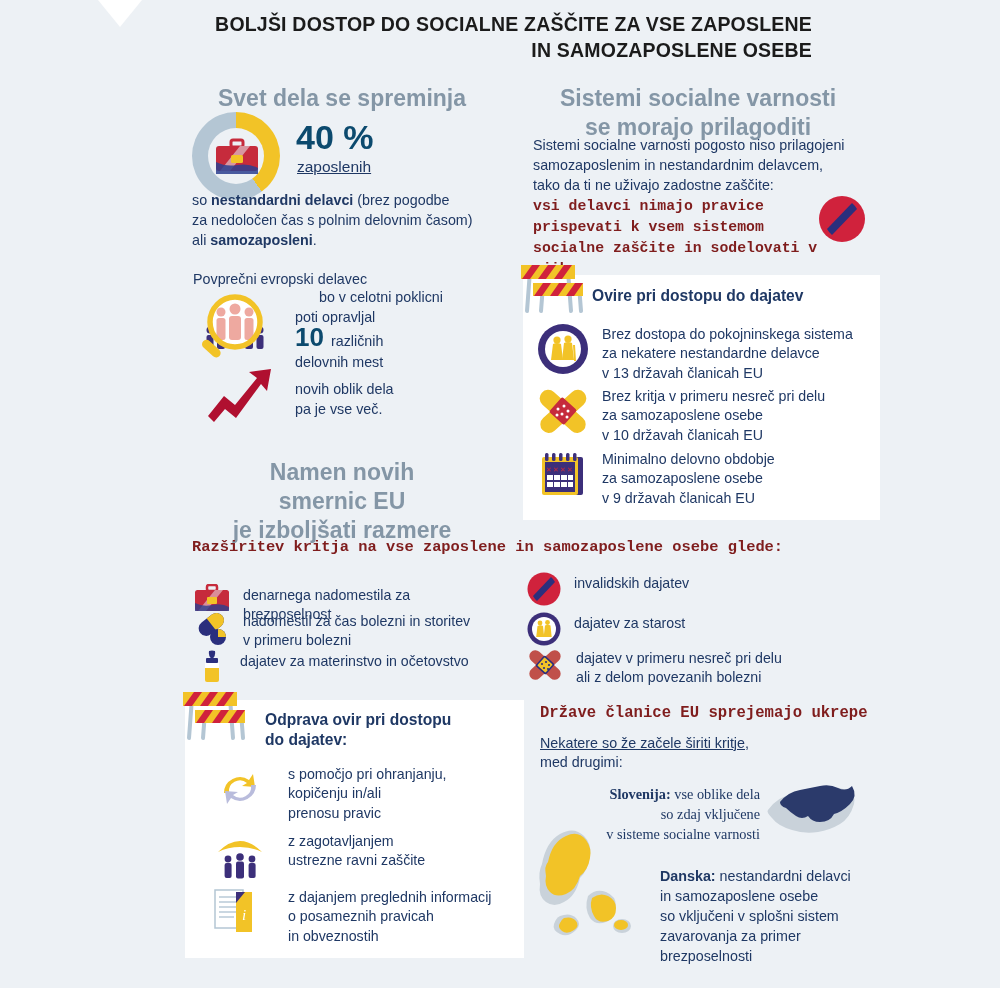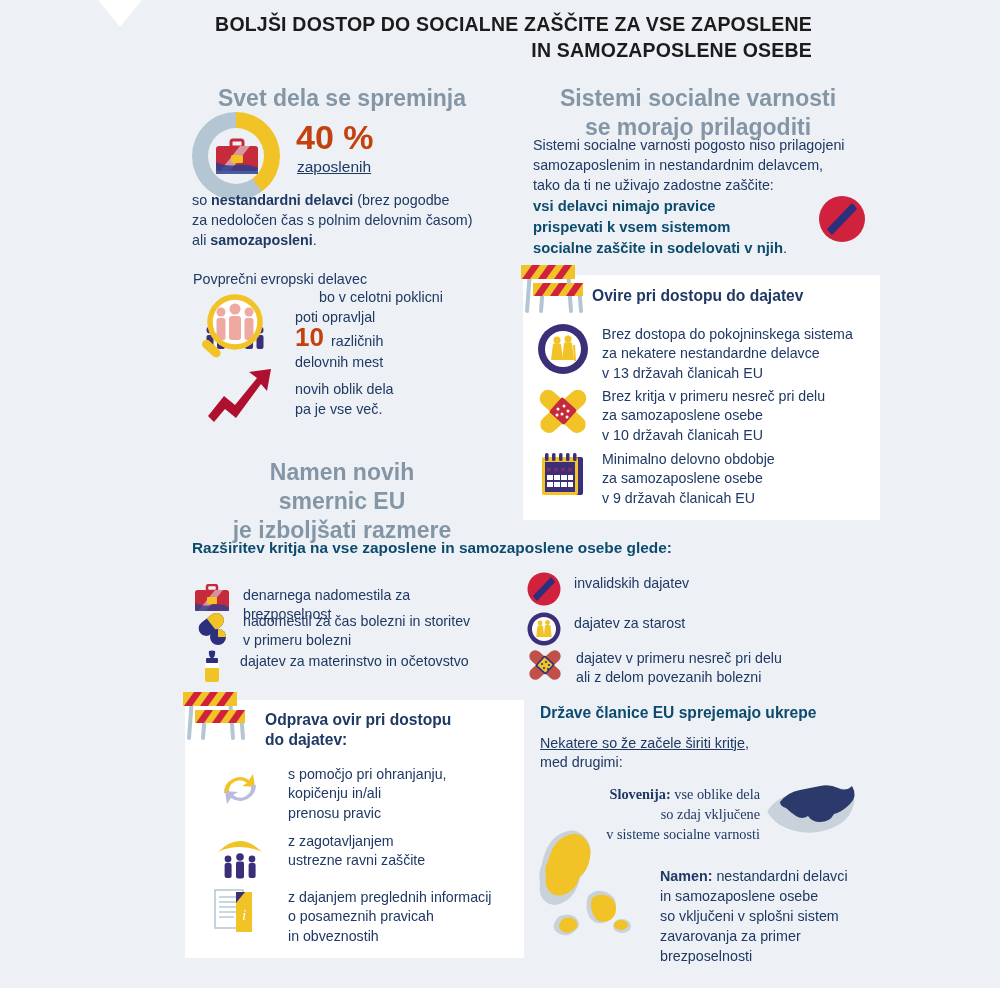--- a/index.html
+++ b/index.html
@@ -25,23 +25,23 @@
   .title {
     left: 192px; top: 12px; width: 620px;
     font-size: 19.5px; font-weight: bold; letter-spacing: .2px;
     color: #1b1b1b; line-height: 1.32; text-align: right;
   }
   .sec-head {
     font-size: 23px; font-weight: bold; color: #8496a6; line-height: 1.26; text-align: center;
   }
   .body-txt { font-size: 14.3px; color: #1f3864; line-height: 1.40; }
   .body-txt b { font-weight: bold; }
-  .navy-bold { font-size: 14.8px; color: #0c4a6e; font-weight: bold; line-height: 1.42; }
+  .navy-bold { font-size: 14.8px; color: #7f1d1d; font-weight: bold; line-height: 1.42; font-family: Liberation Mono, monospace; }
   .card-head { font-size: 15.6px; font-weight: bold; color: #1f3864; line-height: 1.3; }
-  .big-red { color: #c2410c; font-weight: bold; }
+  .big-red { color: #0c4a6e; font-weight: bold; }
 
   .white-card { background: #ffffff; }
 
   
   .donut {
     width: 88px; height: 88px; border-radius: 50%;
     background: conic-gradient(#f2c327 0 40%, #b4c6d4 40% 100%);
   }
   .donut-hole {
     position: absolute; left: 16px; top: 16px;
@@ -484,20 +484,20 @@
       <path d="M18 42 q4 -20 18 -26 q12 -6 20 4 q6 8 4 18 q-2 12 -10 18 q-4 14 -14 18 q-10 4 -16 -2 q-6 -6 -4 -16 q-2 -10 2 -14 z" fill="#f2c327"></path>
       <path d="M58 76 q8 -8 18 -4 q10 4 10 14 q0 12 -10 16 q-10 4 -16 -4 q-6 -10 -2 -22 z" fill="#c9d2da"></path>
       <path d="M62 78 q8 -6 16 -2 q8 4 8 12 q0 10 -8 13 q-10 3 -14 -5 q-5 -9 -2 -18 z" fill="#f2c327"></path>
       <path d="M30 96 q10 -4 16 2 q6 6 0 12 q-8 8 -16 4 q-8 -4 -6 -10 q2 -6 6 -8 z" fill="#c9d2da"></path>
       <path d="M34 98 q8 -2 12 3 q4 5 -2 9 q-7 5 -12 1 q-5 -4 -2 -8 q1 -3 4 -5 z" fill="#f2c327"></path>
       <ellipse cx="92" cy="106" rx="9" ry="7" fill="#c9d2da"></ellipse>
       <ellipse cx="91" cy="105" rx="7" ry="5" fill="#f2c327"></ellipse>
     </svg>
   </div>
   <div class="abs" style="left:660px; top:866px; width:240px;">
-    <div class="body-txt"><b>Namen:</b><span> nestandardni delavci</span></div>
+    <div class="body-txt"><b>Danska:</b><span> nestandardni delavci</span></div>
     <div class="body-txt">in samozaposlene osebe</div>
     <div class="body-txt">so vključeni v splošni sistem</div>
     <div class="body-txt">zavarovanja za primer</div>
     <div class="body-txt">brezposelnosti</div>
   </div>
 
 </div>
 
 </body></html>

